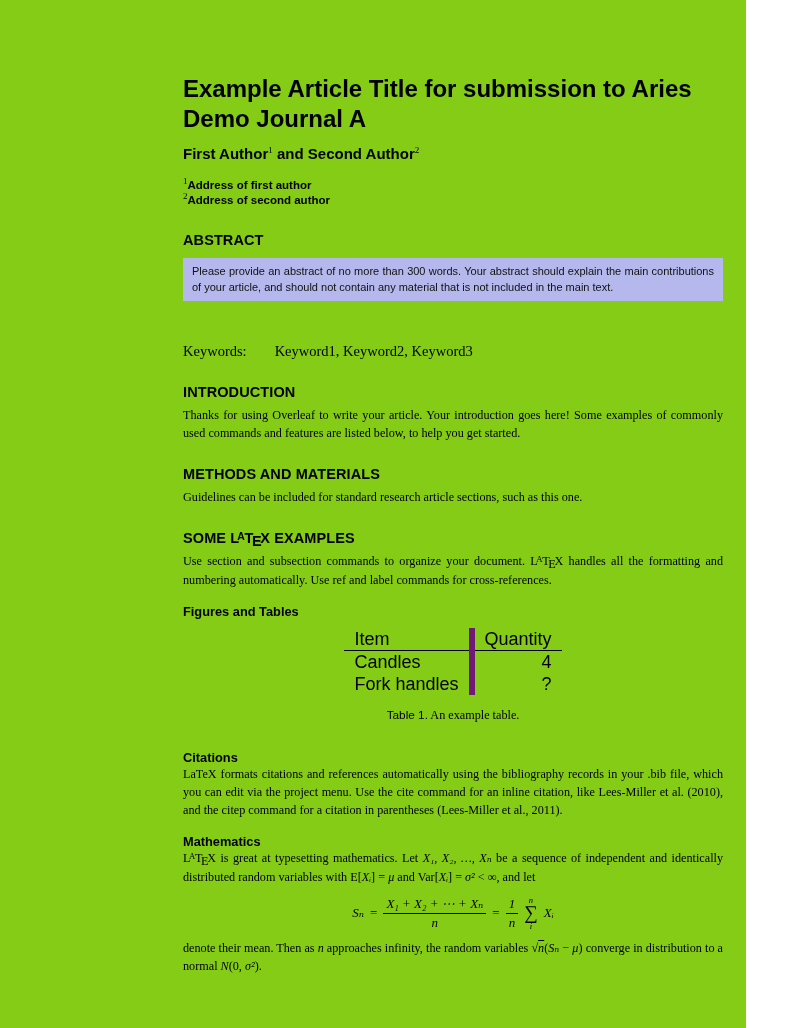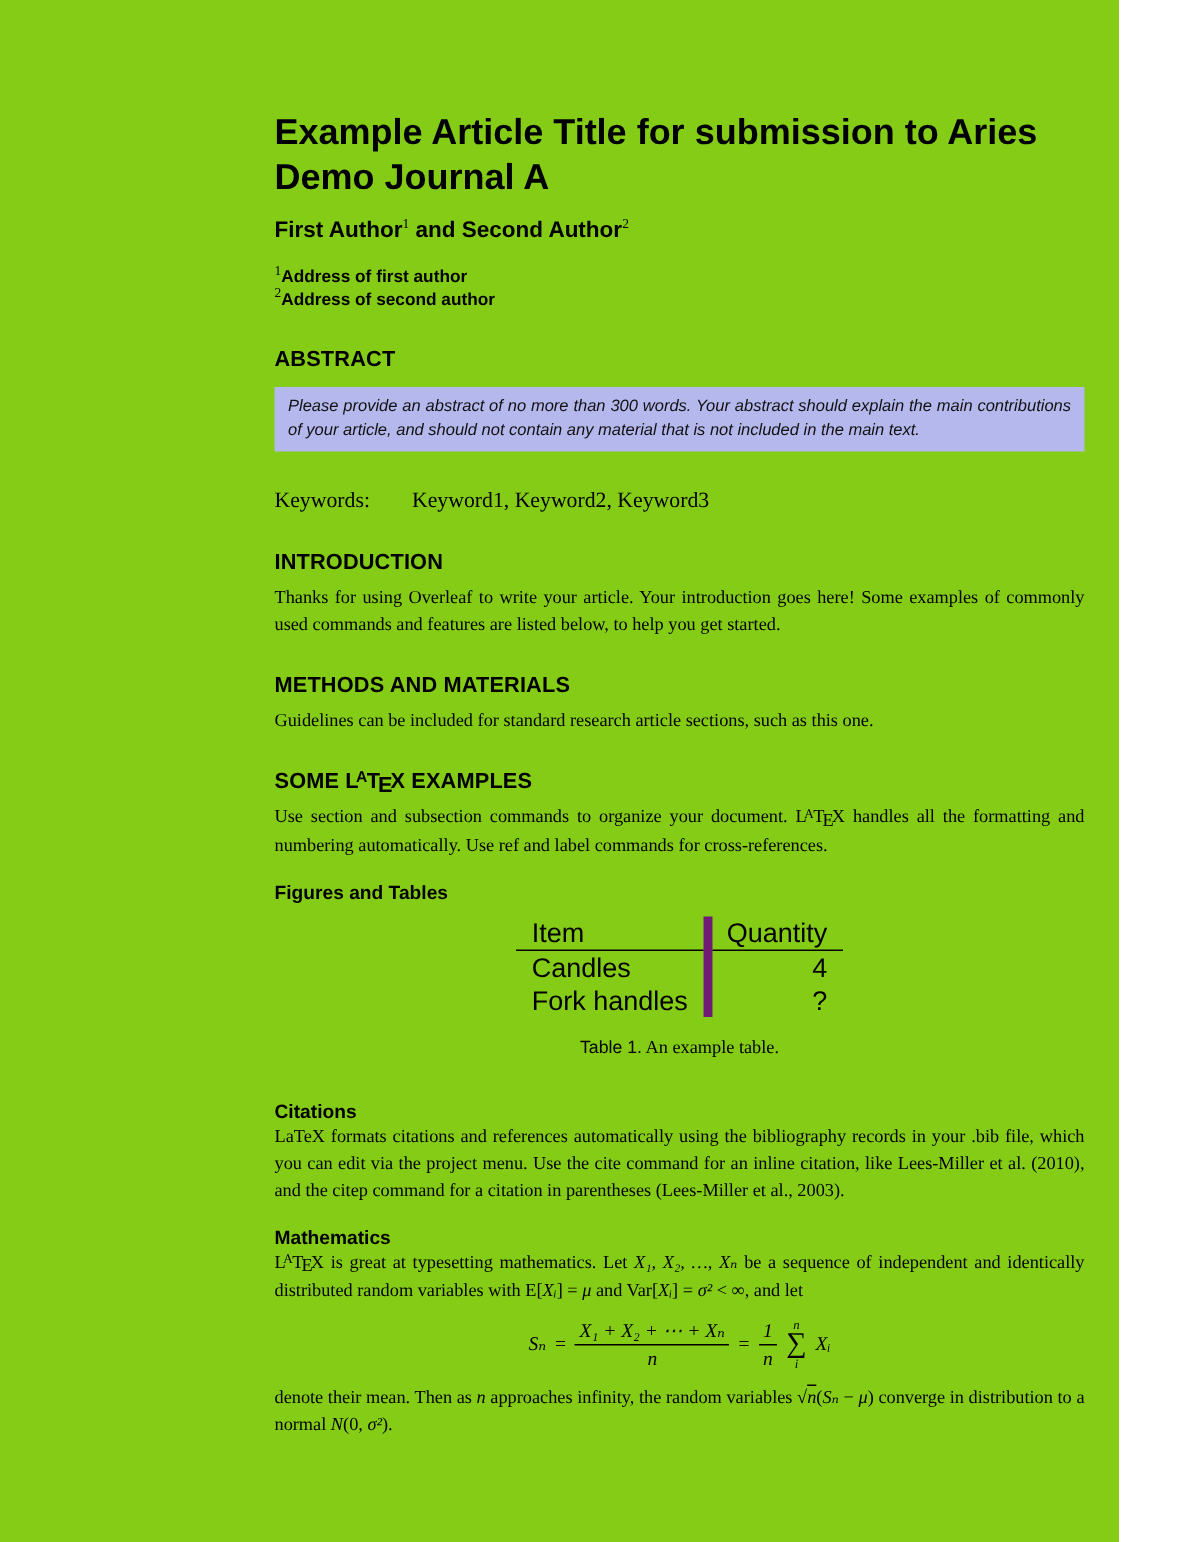--- a/index.html
+++ b/index.html
@@ -36,24 +36,23 @@
   }
   h3.subsection {
     font-family:"Liberation Sans","DejaVu Sans",sans-serif;
     font-weight:bold; font-size:12.8px; color:#000;
   }
   .abstract-box {
     margin-top:10px; width:540px; padding:6px 9px;
     font-family:"Liberation Sans","DejaVu Sans",sans-serif;
     font-size:11px; line-height:15.5px; color:#111;
     text-align:justify;
-    font-style:italic;
   }
   .keywords {
-    margin-top:25px; font-family:"Liberation Serif","DejaVu Serif",serif;
+    margin-top:42px; font-family:"Liberation Serif","DejaVu Serif",serif;
     font-size:14.5px; color:#000;
   }
   .keywords .kw-label { margin-right:28px; }
   p.body {
     font-family:"Liberation Serif","DejaVu Serif",serif;
     font-size:12.2px; line-height:18px; text-align:justify; color:#000;
   }
   .mt7 { margin-top:6px; }
   .mt13 { margin-top:13px; }
   .mt16 { margin-top:15px; }
@@ -160,21 +159,21 @@
               <td class="col-qty">?</td>
             </tr>
           </tbody>
       </table>
     </div>
 
     <div class="caption"><span class="cap-label">Table 1.</span>
       <span>An example table.</span></div>
 
     <h3 class="subsection mt28">Citations</h3>
-    <p class="body">LaTeX formats citations and references automatically using the bibliography records in your .bib file, which you can edit via the project menu. Use the cite command for an inline citation, like Lees-Miller et al. (2010), and the citep command for a citation in parentheses (Lees-Miller et al., 2003).</p>
+    <p class="body">LaTeX formats citations and references automatically using the bibliography records in your .bib file, which you can edit via the project menu. Use the cite command for an inline citation, like Lees-Miller et al. (2010), and the citep command for a citation in parentheses (Lees-Miller et al., 2011).</p>
 
     <h3 class="subsection mt16">Mathematics</h3>
     <p class="body"><span class="latex-logo"><span>L</span><span class="logo-a">A</span><span>T</span><span class="logo-e">E</span><span>X</span></span><span> is great at typesetting mathematics. Let </span><span class="mi">X₁, X₂, …, Xₙ</span><span> be a sequence of independent and identically distributed random variables with E[</span><span class="mi">Xᵢ</span><span>] = </span><span class="mi">μ</span><span> and Var[</span><span class="mi">Xᵢ</span><span>] = </span><span class="mi">σ²</span><span> &lt; ∞, and let</span></p>
 
     <div class="equation">
       <span class="mi">Sₙ</span>
       <span class="rel">=</span>
       <span class="frac">
         <span class="num mi">X₁ + X₂ + ⋯ + Xₙ</span>
         <span class="den mi">n</span>

